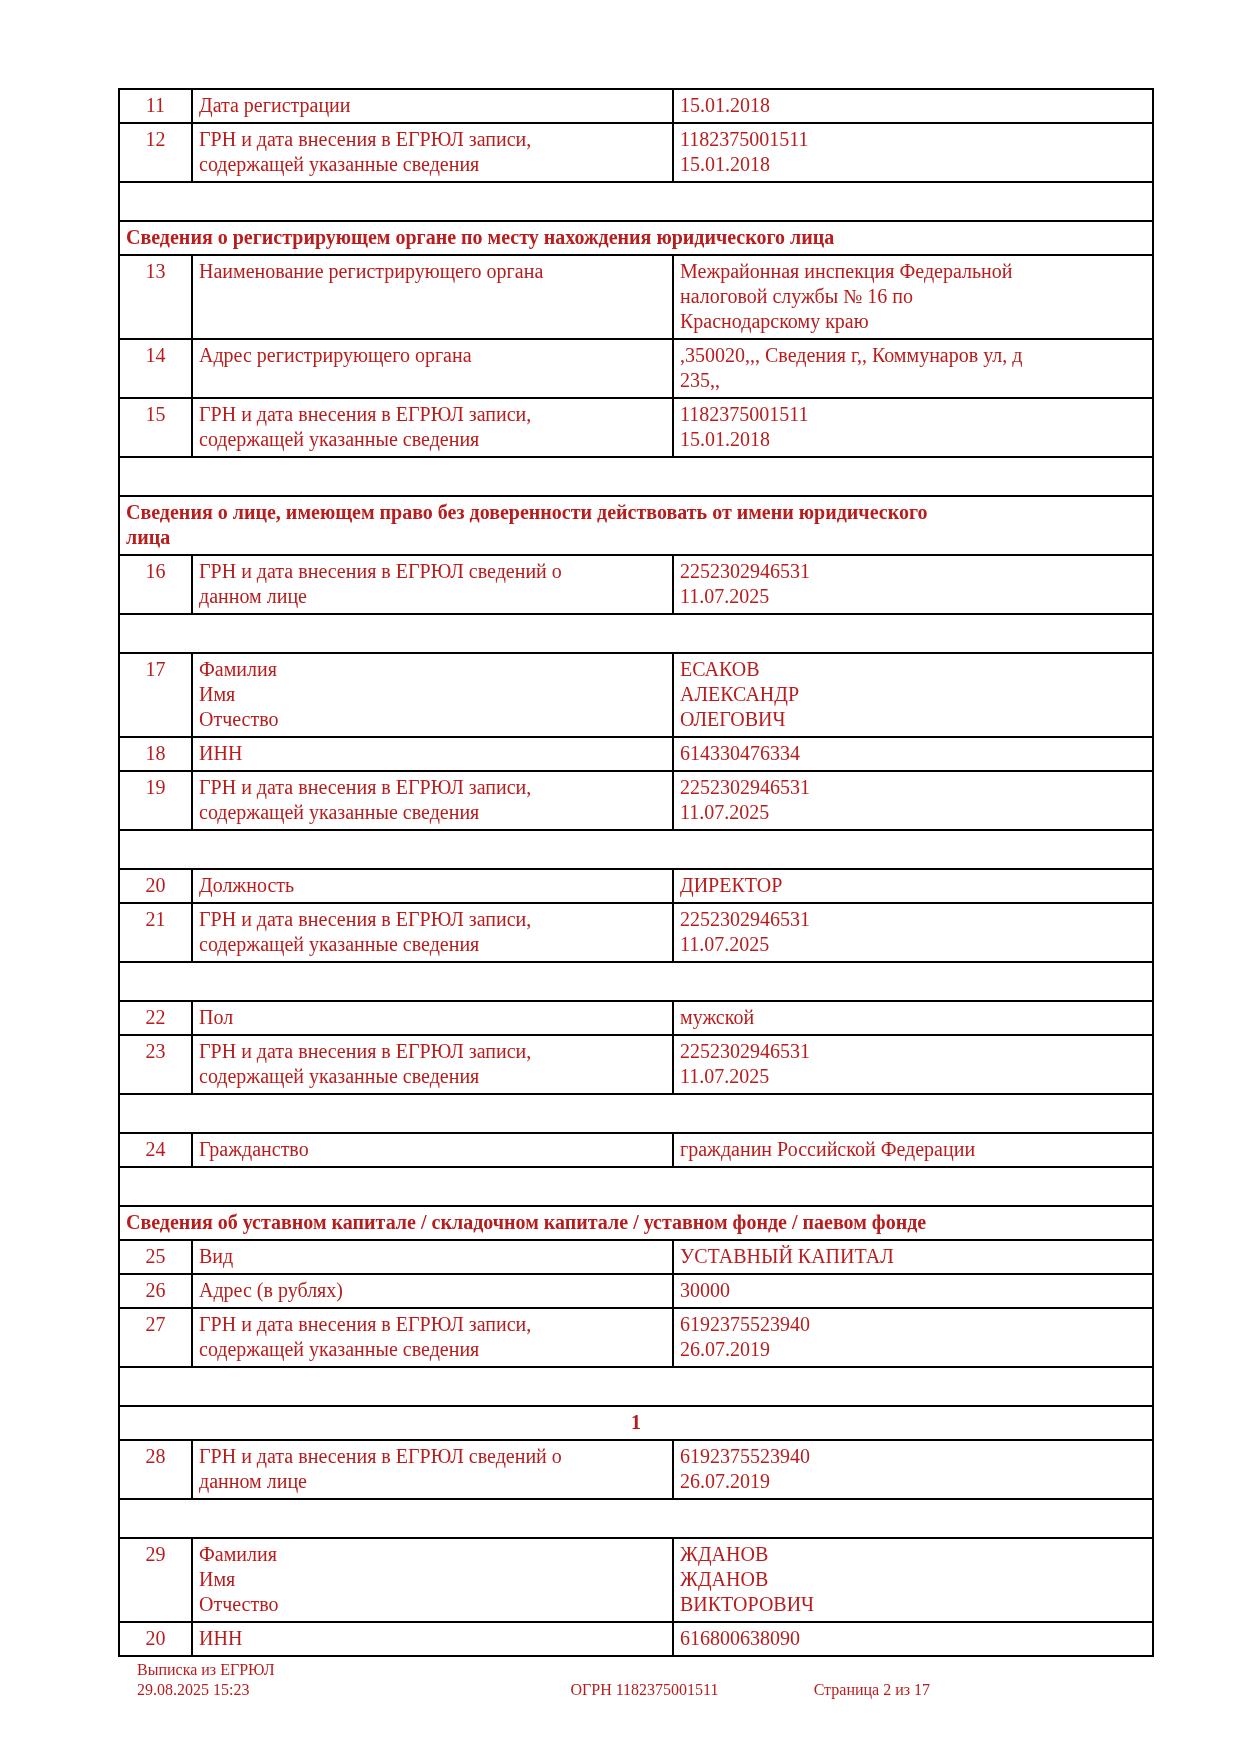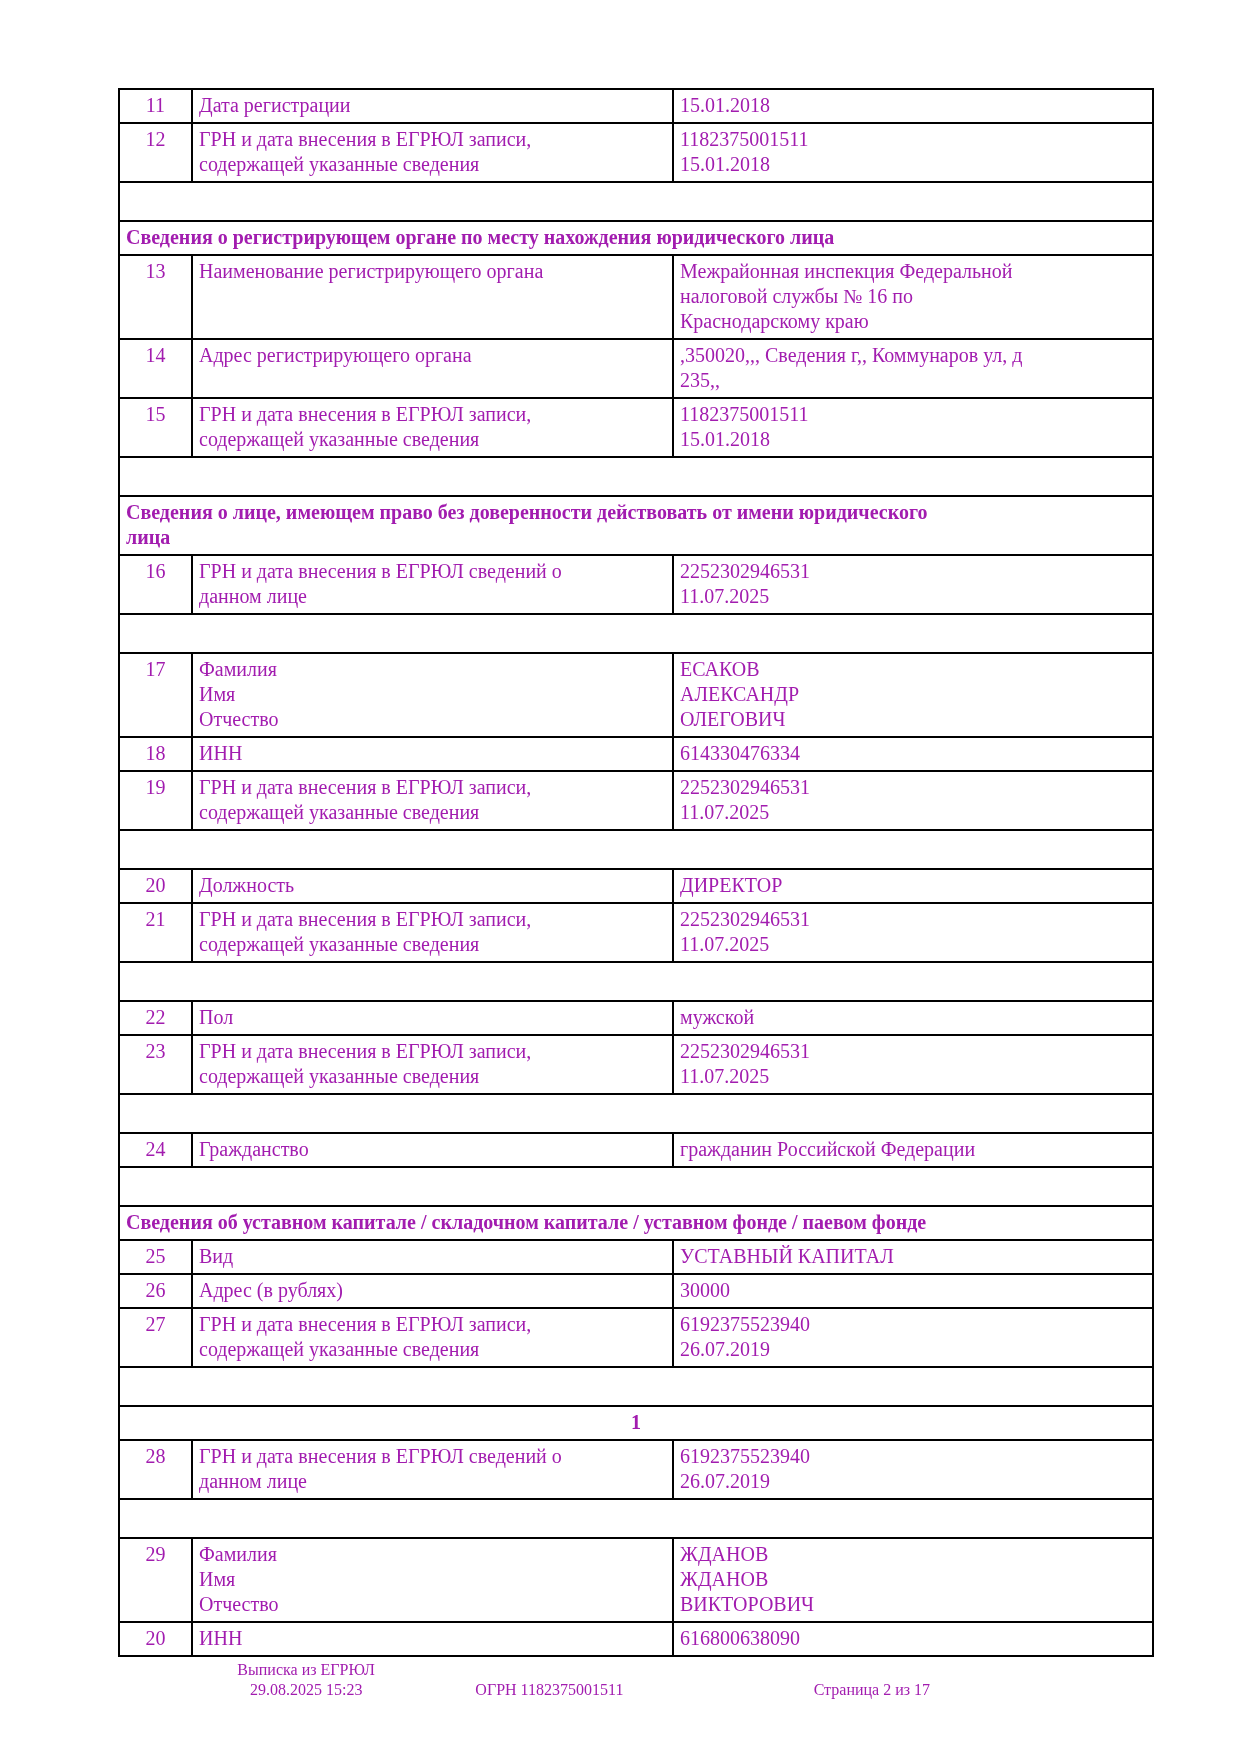--- a/index.html
+++ b/index.html
@@ -1,21 +1,21 @@
 <!DOCTYPE html>
 <html><head>
 <meta charset="utf-8">
 <style>
   html, body { margin: 0; padding: 0; background: #ffffff; }
   .page {
     position: relative;
     width: 1174px;
     height: 1755px;
     background: #ffffff;
-    color: #a21caf;
+    color: #b91c1c;
     font-family: "Liberation Serif", "DejaVu Serif", serif;
     overflow: hidden;
   }
   table.egrul {
     position: absolute;
     left: 118px;
     top: 88px;
     width: 1034px;
     border-collapse: collapse;
     table-layout: fixed;
@@ -48,22 +48,22 @@
   .footer {
     position: absolute;
     left: 118px;
     top: 1660px;
     width: 1034px;
     display: flex;
     align-items: flex-end;
     font-size: 16px;
     line-height: 20px;
   }
-  .footer .f-left  { flex: 1; text-align: center; padding-left: 19px; }
-  .footer .f-center{ flex: 1; }
+  .footer .f-left  { flex: 1; text-align: left; padding-left: 19px; }
+  .footer .f-center{ flex: 1; text-align: center; }
   .footer .f-right { flex: 1; text-align: left; }
 </style>
 </head>
 <body>
 
 <div class="page">
 
   <table class="egrul">
     <colgroup>
       <col style="width:73px">

